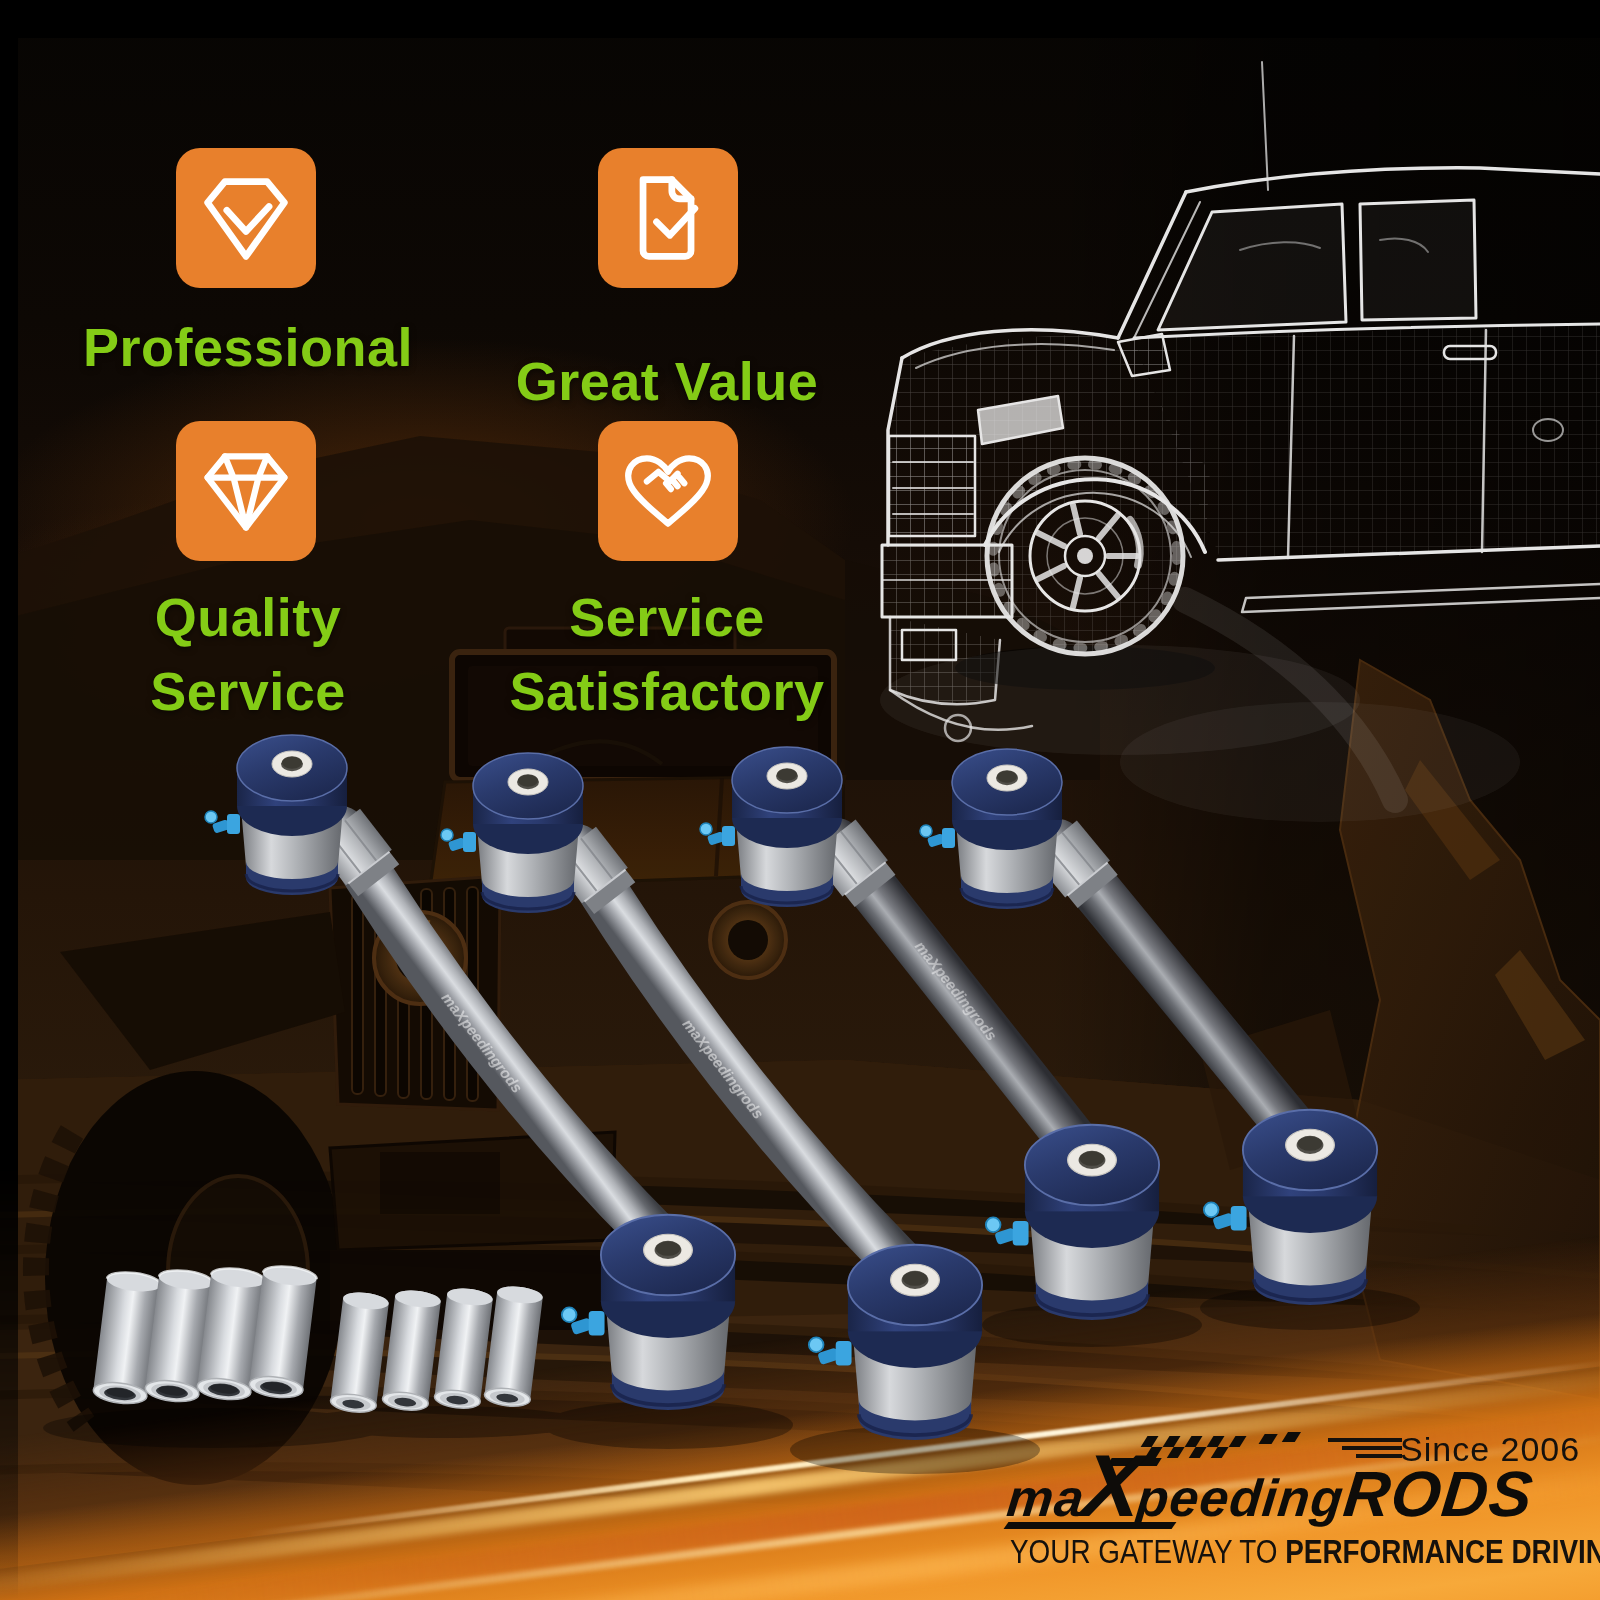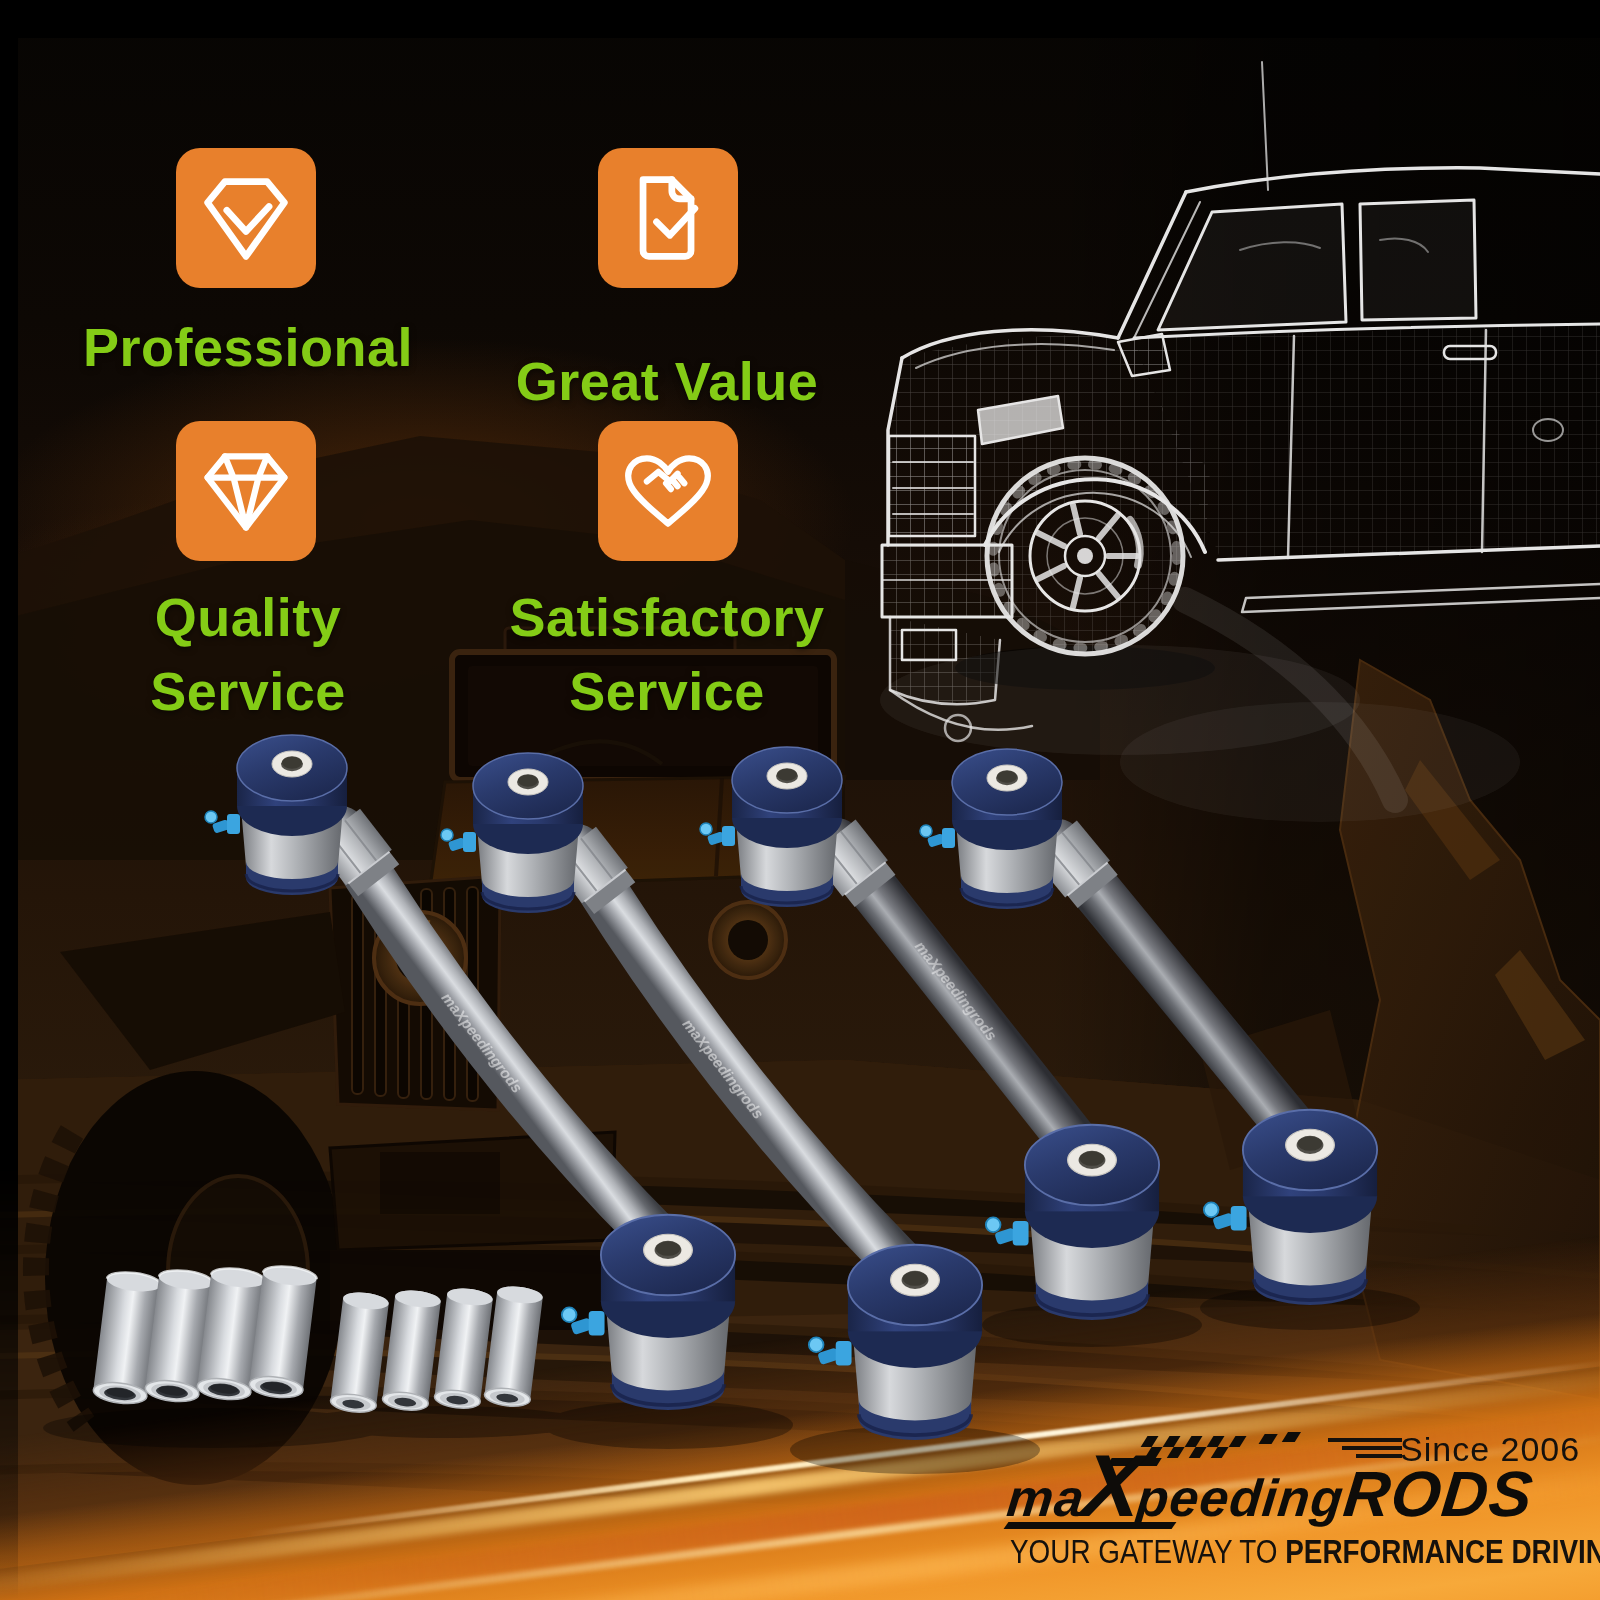--- a/index.html
+++ b/index.html
@@ -432,22 +432,22 @@
   </div>
 
   <div class="badge-icon" style="left:598px;top:421px;">
     <svg viewBox="-50 -50 100 100" fill="none" stroke="#fff" stroke-width="6.5" stroke-linecap="round" stroke-linejoin="round">
       <path d="M0,34 C-8,26 -34,8 -40,-8 C-45,-22 -36,-34 -22,-34 C-12,-34 -4,-27 0,-20 C4,-27 12,-34 22,-34 C36,-34 45,-22 40,-8 C34,8 8,26 0,34 Z"></path>
       <path d="M-22,-10 L-10,-20 L2,-10 L10,-18"></path>
       <path d="M-2,-8 l5,6 M5,-11 l5,6 M12,-14 l5,6"></path>
     </svg>
   </div>
   <div class="blabel" style="left:447px;top:580px;width:440px;">
+    <span class="ln">Service</span>
     <span class="ln">Satisfactory</span>
-    <span class="ln">Service</span>
   </div>
 
   <div class="brand">
     <svg class="flag" width="244" height="46" viewBox="0 0 244 46">
       <g transform="skewX(-32)" fill="#0e0c09">
         <rect x="40" y="26" width="50" height="8"></rect>
         <rect x="62" y="4" width="11" height="11"></rect>
           <rect x="84" y="4" width="11" height="11"></rect>
         <rect x="106" y="4" width="11" height="11"></rect>
           <rect x="128" y="4" width="11" height="11"></rect>

